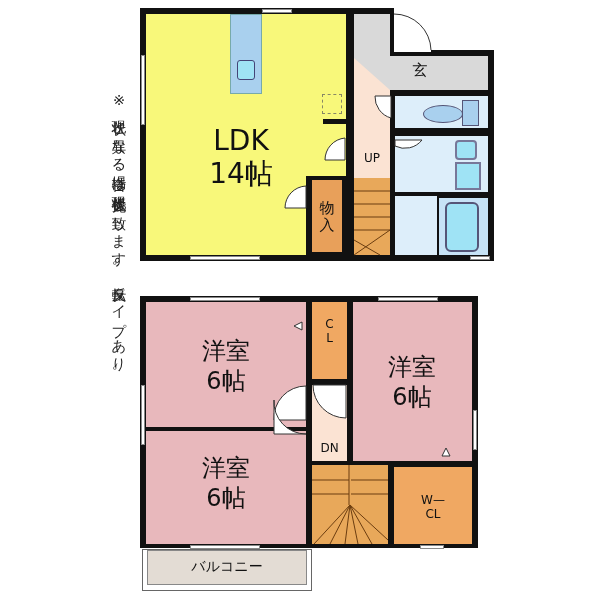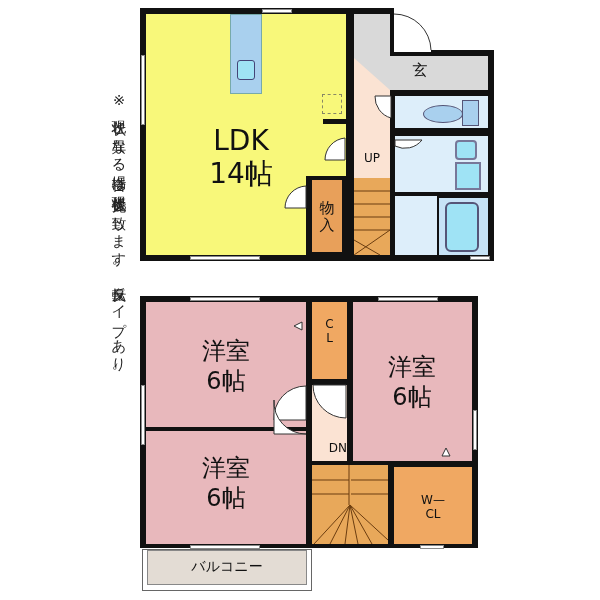--- a/index.html
+++ b/index.html
@@ -98,21 +98,21 @@
 
   <div class="abs" style="left:146px;top:431px;width:160px;height:113px;background:#e8b8bc;"></div>
   <div class="label" style="left:186px;top:455px;width:80px;font-size:24px;">洋室</div>
   <div class="label" style="left:186px;top:485px;width:80px;font-size:24px;">6帖</div>
 
   <div class="abs" style="left:312px;top:302px;width:35px;height:77px;background:#f0a862;"></div>
   <div class="label" style="left:312px;top:318px;width:35px;font-size:12px;">C
 L</div>
 
   <div class="abs" style="left:312px;top:385px;width:35px;height:76px;background:#fbe3d3;"></div>
-  <div class="label" style="left:312px;top:442px;width:35px;font-size:12px;text-align:right;">DN</div>
+  <div class="label" style="left:312px;top:442px;width:35px;font-size:12px;">DN</div>
 
   <div class="abs" style="left:312px;top:465px;width:76px;height:79px;background:#e8a85a;"></div>
   <svg width="600" height="600">
     <g stroke="#6b3d10" stroke-width="1">
       <line x1="349" y1="465" x2="349" y2="505"></line>
       <line x1="312" y1="480" x2="349" y2="480"></line>
         <line x1="312" y1="494" x2="349" y2="494"></line>
       <line x1="351" y1="480" x2="388" y2="480"></line>
         <line x1="351" y1="494" x2="388" y2="494"></line>
       <line x1="350" y1="505" x2="314" y2="544"></line>

